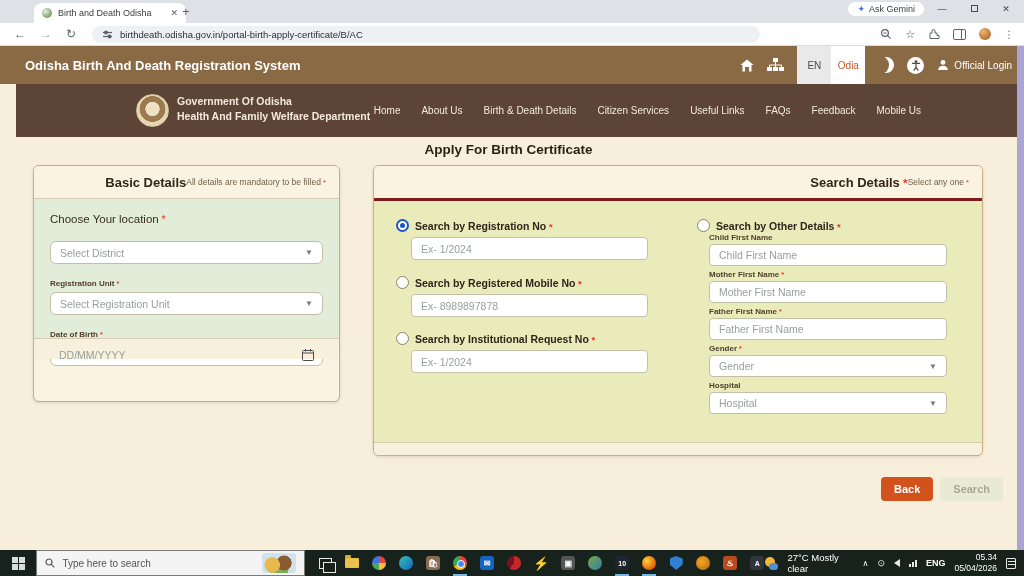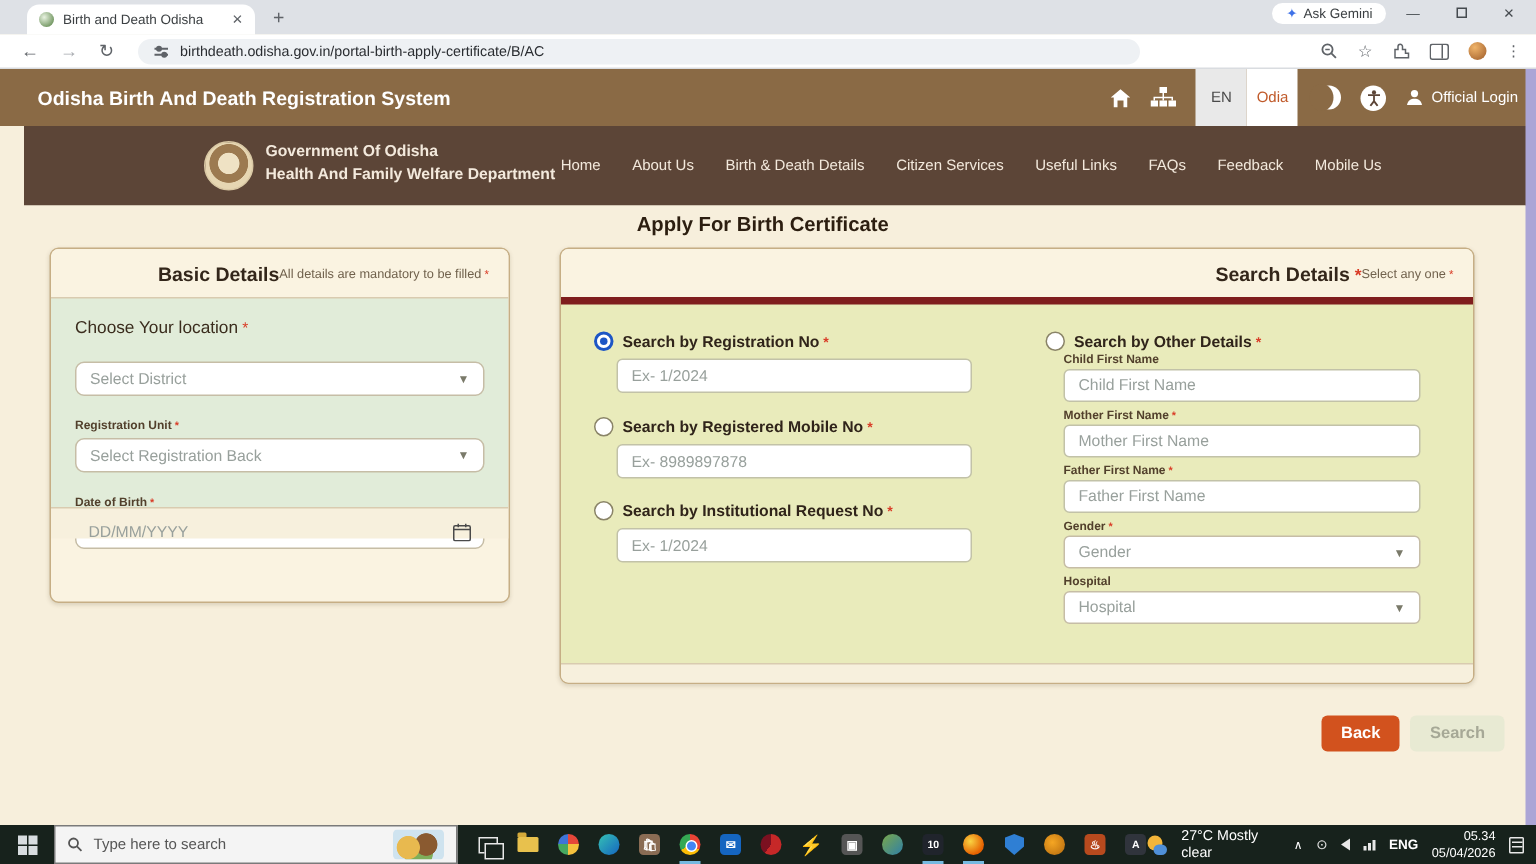--- a/index.html
+++ b/index.html
@@ -1,21 +1,21 @@
 <!DOCTYPE html>
 <html><head>
 <meta charset="utf-8">
 <style>
   * { margin:0; padding:0; box-sizing:border-box; }
   body { font-family:"Liberation Sans", sans-serif; }
   .screen { position:relative; width:1024px; height:576px; overflow:hidden; background:#f7efdc; }
 
   
   .tabstrip { position:absolute; left:0; top:0; width:1024px; height:23px; background:#dee1e6; }
-  .tab { position:absolute; left:18px; top:3px; width:152px; height:20px; background:#fff;
+  .tab { position:absolute; left:34px; top:3px; width:152px; height:20px; background:#fff;
          border-radius:8px 8px 0 0; display:flex; align-items:center; gap:6px; padding:0 8px;
          font-size:9px; color:#3c4043; }
   .tab .fav { width:10px; height:10px; border-radius:50%;
               background:radial-gradient(circle at 35% 35%, #e8f2e0, #4d7a3a); flex:0 0 auto; }
   .tab .title { white-space:nowrap; overflow:hidden; flex:1; }
   .tab .x { color:#5f6368; font-size:9px; }
   .newtab { position:absolute; left:182px; top:4px; font-size:13px; color:#5f6368; }
   .tabstrip-right { position:absolute; right:4px; top:2px; display:flex; align-items:center; gap:4px; }
   .gemini { display:flex; align-items:center; gap:4px; background:#fff; border-radius:10px;
             padding:2px 9px; font-size:9px; color:#3c4043; }
@@ -84,21 +84,21 @@
             font-size:10.5px; color:#98a09c; margin-bottom:15px; }
   .selbox .chev { color:#7a7a6a; font-size:8px; }
   .datebox { height:23px; background:#fff; border:1px solid #c6bda6; border-radius:6px;
              display:flex; align-items:center; padding:0 8px; }
   .datebox input { flex:1; border:none; outline:none; background:transparent; font-size:10.5px;
                    color:#3a2c1d; font-family:"Liberation Sans",sans-serif; }
   .datebox input::placeholder { color:#98a09c; }
   .bcard .card-ft { height:21px; }
 
   .scard { left:373px; top:28px; width:610px; height:291px; }
-  .scard-body { position:relative; height:244px; background:#e9ebbb; border-top:5px solid #7f1d1d; }
+  .scard-body { position:relative; height:244px; background:#e9ebbb; border-top:3px solid #7f1d1d; }
   .radio-row { display:flex; align-items:center; gap:6px; }
   .radio { width:13px; height:13px; border-radius:50%; background:#fff; border:1px solid #8a8468;
            flex:0 0 auto; position:relative; }
   .radio.sel { border:2px solid #1d56c5; }
   .radio.sel::after { content:""; position:absolute; left:2px; top:2px; width:5px; height:5px;
                       border-radius:50%; background:#1d56c5; }
   .radio-lbl { font-size:10.5px; font-weight:bold; color:#30241a; }
   .sinput { display:block; width:237px; height:23px; background:#fff; border:1px solid #c2c2a8;
             border-radius:4px; padding:0 9px; font-size:10.5px; color:#3a2c1d; outline:none;
             font-family:"Liberation Sans",sans-serif; }
@@ -293,21 +293,21 @@
         <span class="n req">All details are mandatory to be filled</span>
       </div>
       <div class="bcard-body">
         <div class="sect req">Choose Your location</div>
         <div class="selbox">
           <span>Select District</span>
           <span class="chev">▼</span>
         </div>
         <label class="flabel req">Registration Unit</label>
         <div class="selbox">
-          <span>Select Registration Back</span>
+          <span>Select Registration Unit</span>
           <span class="chev">▼</span>
         </div>
         <label class="flabel req">Date of Birth</label>
         <div class="datebox">
           <input type="text" placeholder="DD/MM/YYYY" style="">
           <svg width="12" height="12" viewBox="0 0 12 12">
             <rect x="0.5" y="1.5" width="11" height="10" rx="1" stroke="#4a4a4a" fill="none"></rect>
             <line x1="0.5" y1="4" x2="11.5" y2="4" stroke="#4a4a4a"></line>
             <line x1="3.5" y1="0" x2="3.5" y2="2.5" stroke="#4a4a4a"></line>
               <line x1="8.5" y1="0" x2="8.5" y2="2.5" stroke="#4a4a4a"></line>

